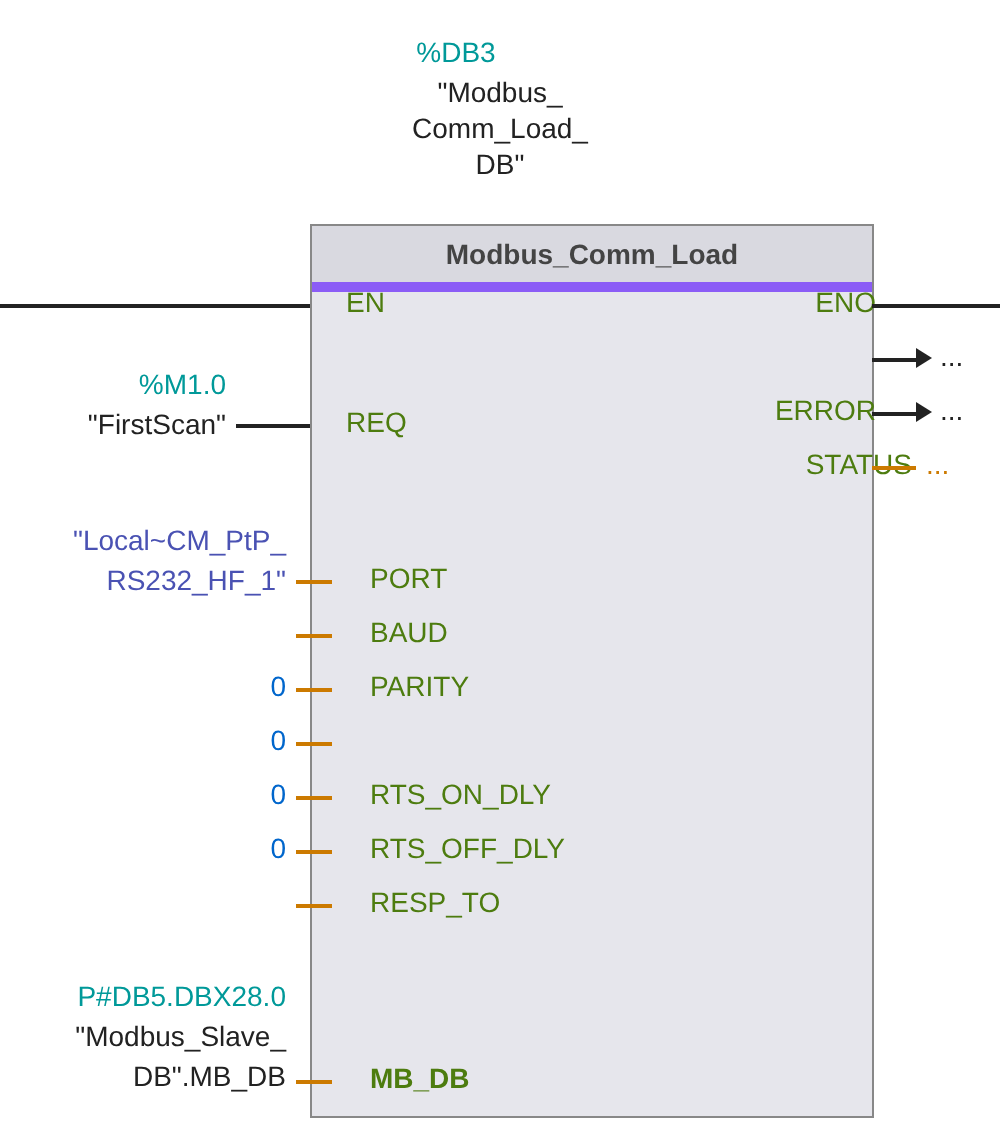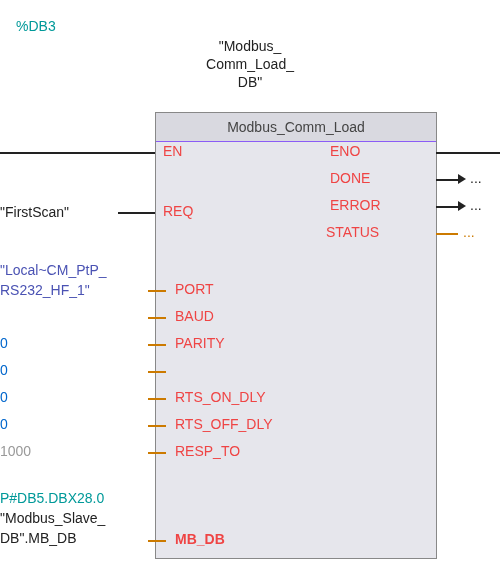--- a/index.html
+++ b/index.html
@@ -23,36 +23,36 @@
     width: 280px;
     height: 445px;
     background: #e6e6ec;
     border: 1px solid #888;
   }
   .fb-title-bar {
     height: 28px;
     line-height: 28px;
     text-align: center;
     background: #d9d9e0;
-    border-bottom: 1px solid #8b5cf6;
-    font-weight: 400;
+    border-bottom: 5px solid #8b5cf6;
+    font-weight: 700;
     color: #444;
   }
   
   .txt {
     position: absolute;
     white-space: nowrap;
   }
   .teal    { color: #009999; }
   .black   { color: #222; }
   .blue    { color: #0066cc; }
   .purple  { color: #4a52b3; }
   .gray    { color: #999; }
-  .pinname { color: #ef4444; font-size: 14px; }
-  .right-align { }
+  .pinname { color: #4d7c0f; font-size: 14px; margin-left: 10px; }
+  .right-align { text-align: right; }
 
   
   .hline {
     position: absolute;
     height: 2px;
     background: #222;
   }
   .hline.orange { background: #cc7a00; }
 
   
@@ -68,32 +68,33 @@
     border-top: 5px solid transparent;
     border-bottom: 5px solid transparent;
     border-left: 8px solid #222;
   }
 </style>
 </head>
 <body>
 
 <div class="stage">
 
-  <div class="txt teal" style="left:0; top:18px; width:456px; margin-left:16px;">%DB3</div>
+  <div class="txt teal" style="left:0; top:18px; width:456px; text-align:center;">%DB3</div>
   <div class="txt black" style="left:0; top:38px; width:500px; text-align:center;">"Modbus_</div>
   <div class="txt black" style="left:0; top:56px; width:500px; text-align:center;">Comm_Load_</div>
   <div class="txt black" style="left:0; top:74px; width:500px; text-align:center;">DB"</div>
 
   <div class="fb-box">
     <div class="fb-title-bar">Modbus_Comm_Load</div>
   </div>
 
   <div class="hline" style="left:0; top:152px; width:155px;"></div>
   <div class="txt pinname" style="left:163px; top:143px;">EN</div>
 
+  <div class="txt teal  right-align" style="left:0; top:184px; width:113px;">%M1.0</div>
   <div class="txt black right-align" style="left:0; top:204px; width:113px;">"FirstScan"</div>
   <div class="hline" style="left:118px; top:212px; width:37px;"></div>
   <div class="txt pinname" style="left:163px; top:203px;text-align:center;">REQ</div>
 
   <div class="txt purple right-align" style="left:0; top:262px; width:143px;">"Local~CM_PtP_</div>
   <div class="txt purple right-align" style="left:0; top:282px; width:143px;">RS232_HF_1"</div>
   <div class="hline orange" style="left:148px; top:290px; width:18px;"></div>
   <div class="txt pinname" style="left:175px; top:281px;">PORT</div>
 
   <div class="hline orange" style="left:148px; top:317px; width:18px;"></div>
@@ -107,40 +108,38 @@
   <div class="hline orange" style="left:148px; top:371px; width:18px;"></div>
 
   <div class="txt blue right-align" style="left:0; top:389px; width:143px;">0</div>
   <div class="hline orange" style="left:148px; top:398px; width:18px;"></div>
   <div class="txt pinname" style="left:175px; top:389px;">RTS_ON_DLY</div>
 
   <div class="txt blue right-align" style="left:0; top:416px; width:143px;">0</div>
   <div class="hline orange" style="left:148px; top:425px; width:18px;"></div>
   <div class="txt pinname" style="left:175px; top:416px;">RTS_OFF_DLY</div>
 
-  <div class="txt gray right-align" style="left:0; top:443px; width:143px;">1000</div>
   <div class="hline orange" style="left:148px; top:452px; width:18px;"></div>
   <div class="txt pinname" style="left:175px; top:443px;">RESP_TO</div>
 
   <div class="txt teal  right-align" style="left:0; top:490px; width:143px;">P#DB5.DBX28.0</div>
   <div class="txt black right-align" style="left:0; top:510px; width:143px;">"Modbus_Slave_</div>
   <div class="txt black right-align" style="left:0; top:530px; width:143px;">DB".MB_DB</div>
   <div class="hline orange" style="left:148px; top:540px; width:18px;"></div>
   <div class="txt pinname" style="left:175px; top:531px; font-weight:600;">MB_DB</div>
 
   <div class="txt pinname right-align" style="left:330px; top:143px; width:98px;">ENO</div>
   <div class="hline" style="left:436px; top:152px; width:64px;"></div>
 
-  <div class="txt pinname right-align" style="left:330px; top:170px; width:98px;">DONE</div>
   <div class="hline" style="left:436px; top:179px; width:22px;"></div>
   <div class="arrow" style="left:458px; top:174px;"></div>
   <div class="stub" style="left:470px; top:170px;">...</div>
 
   <div class="txt pinname right-align" style="left:330px; top:197px; width:98px;">ERROR</div>
   <div class="hline" style="left:436px; top:206px; width:22px;"></div>
   <div class="arrow" style="left:458px; top:201px;"></div>
   <div class="stub" style="left:470px; top:197px;">...</div>
 
-  <div class="txt pinname right-align" style="left:326px; top:224px; width:98px;">STATUS</div>
+  <div class="txt pinname right-align" style="left:348px; top:224px; width:98px;">STATUS</div>
   <div class="hline orange" style="left:436px; top:233px; width:22px;"></div>
   <div class="stub" style="left:463px; top:224px; color:#cc7a00;">...</div>
 
 </div>
 
 </body></html>

